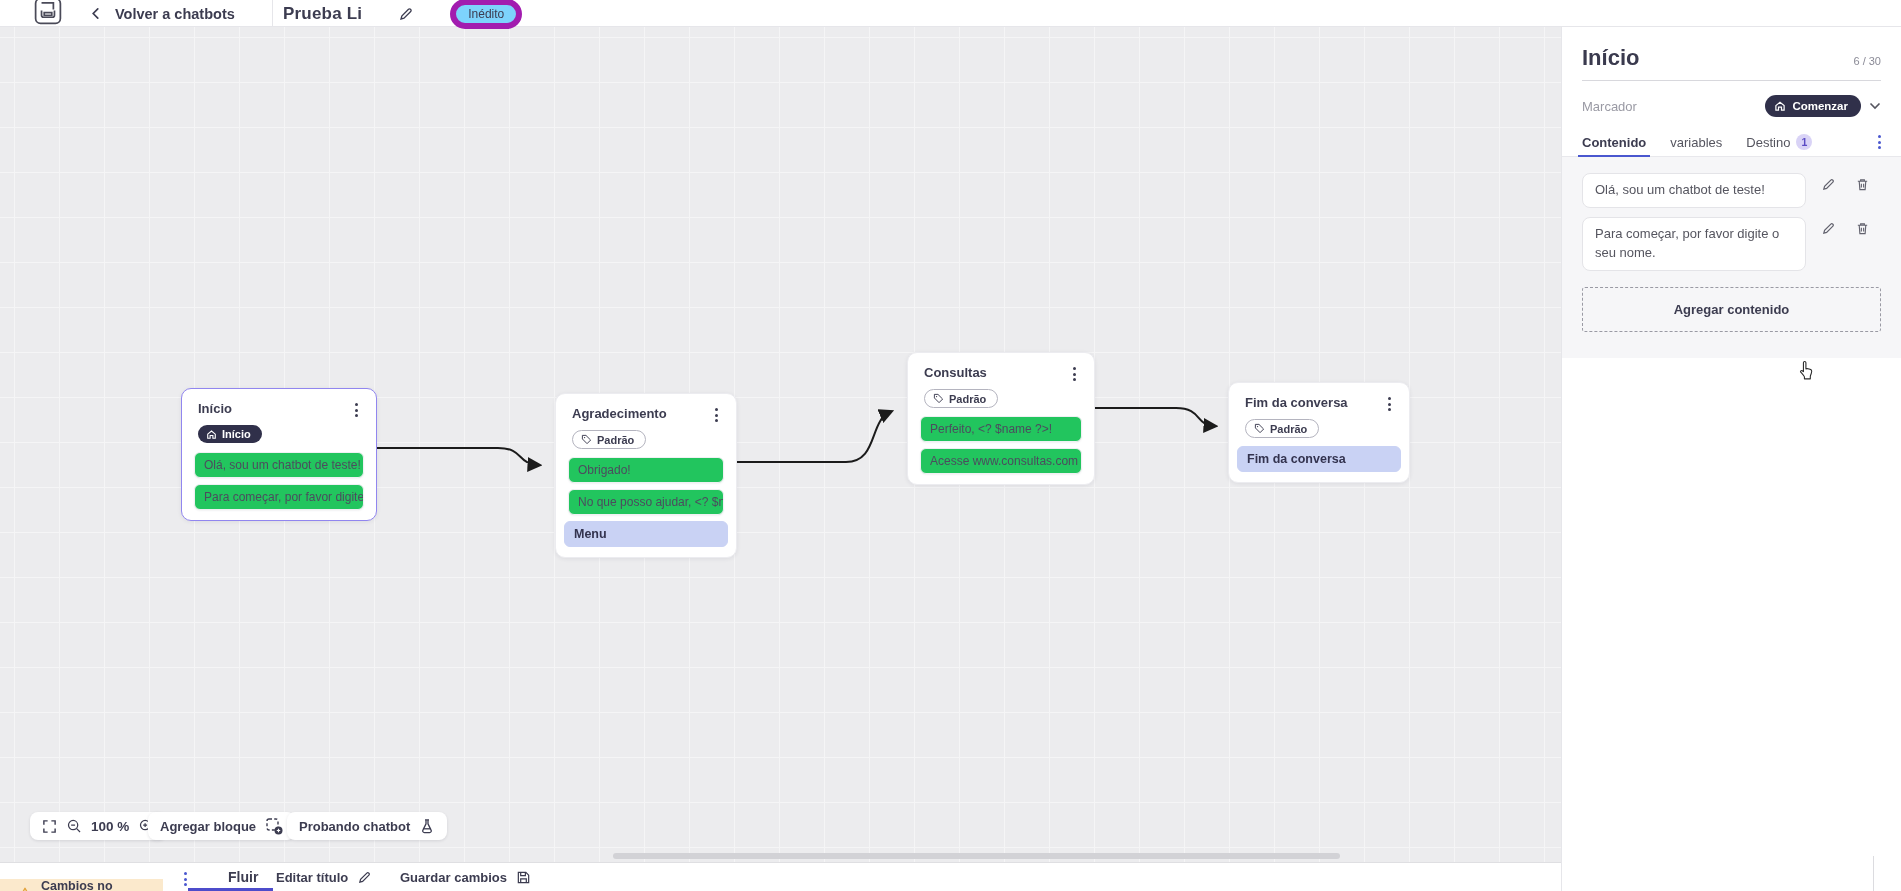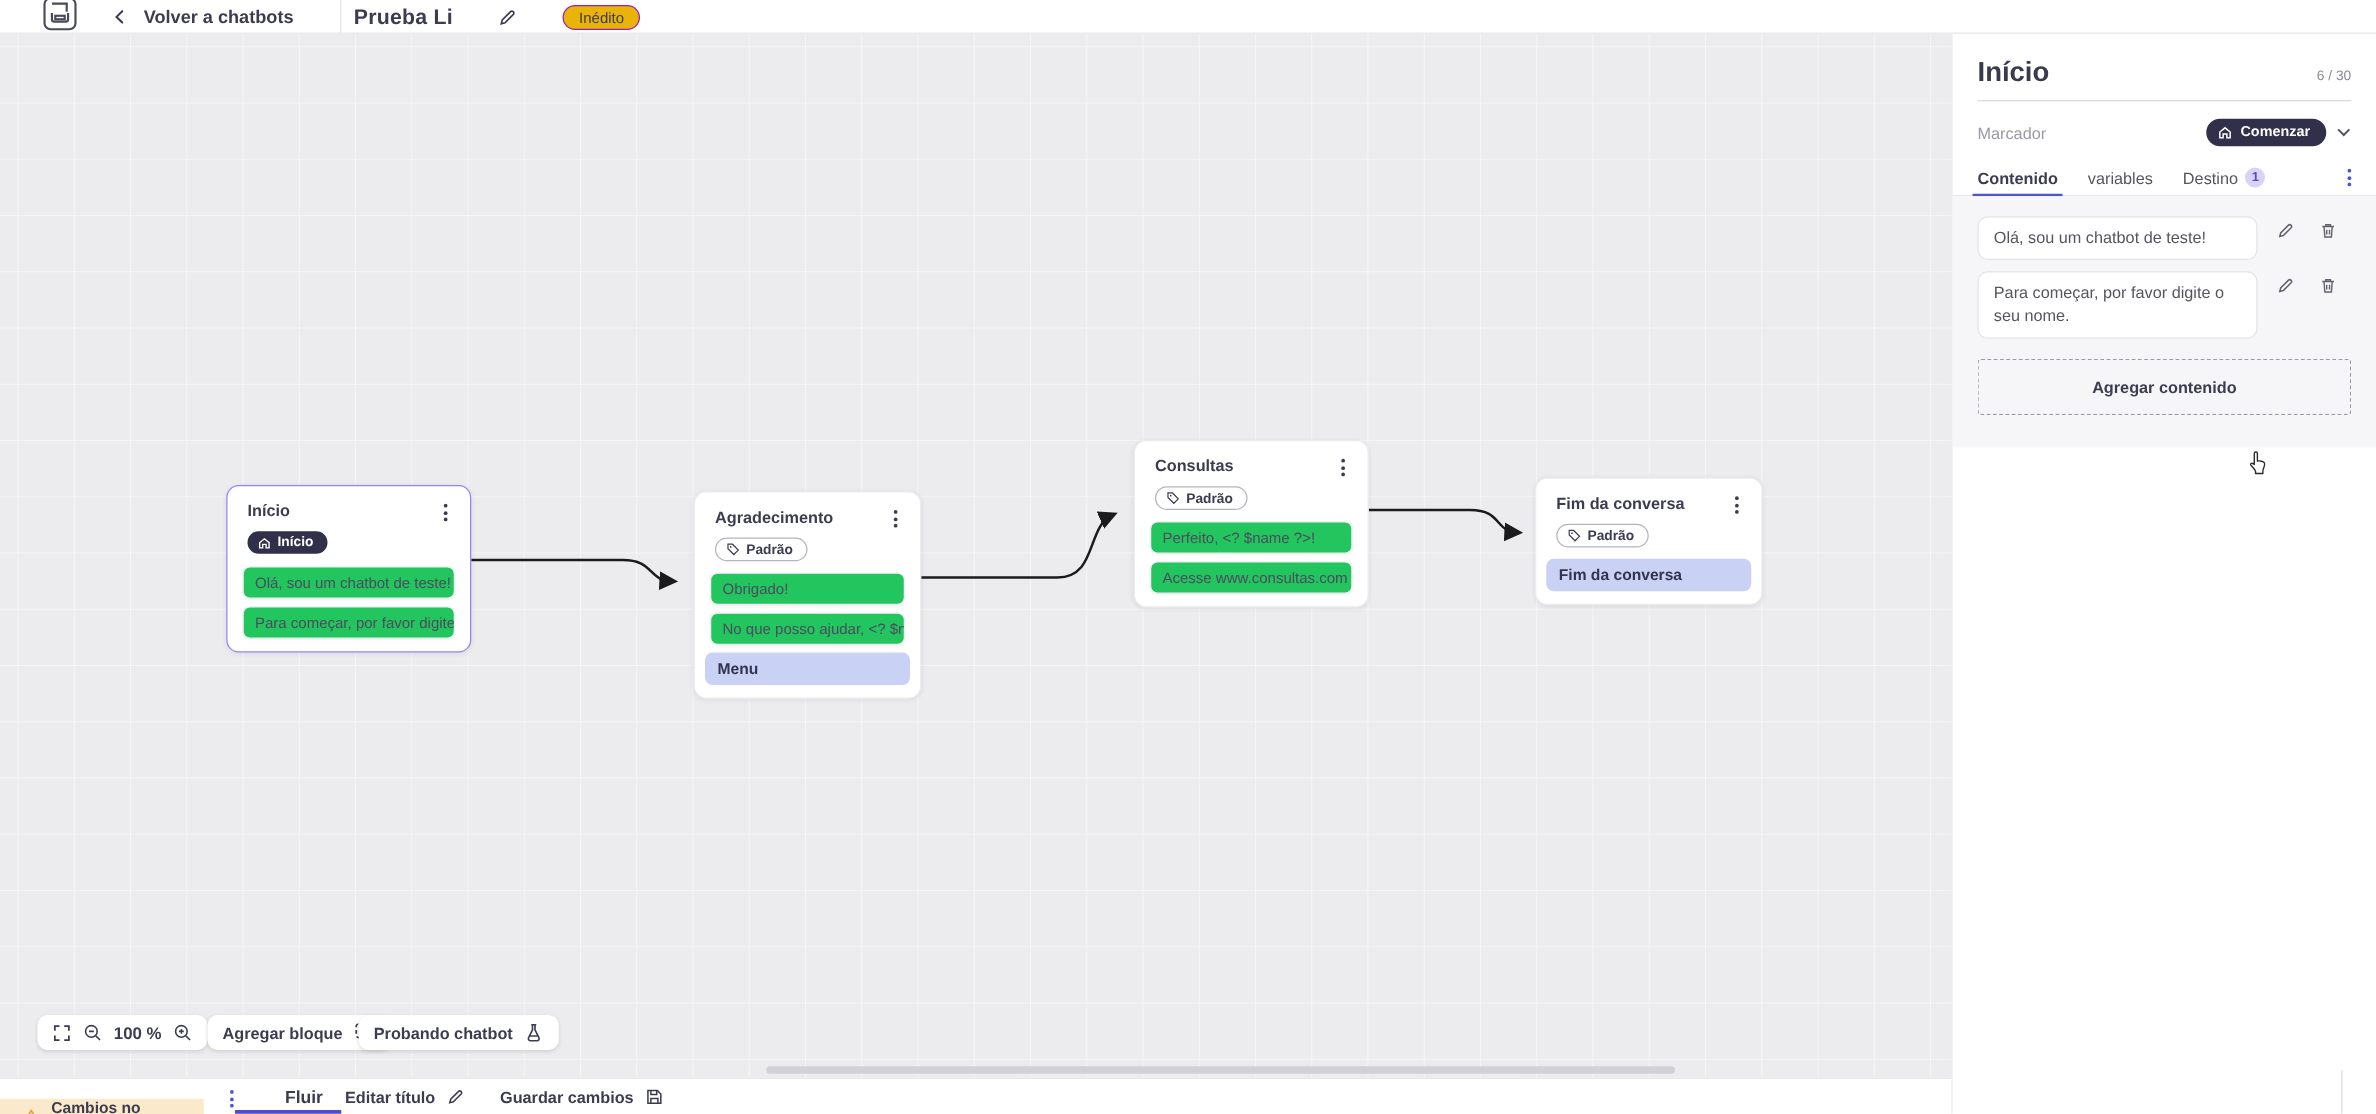--- a/index.html
+++ b/index.html
@@ -8,21 +8,21 @@
 
   
   .header { position:absolute; top:0; left:0; width:1901px; height:27px; background:#fff;
     border-bottom:1px solid #e6e6ea; z-index:30; }
   .logo { position:absolute; left:34px; top:-3px; }
   .back { position:absolute; left:90px; top:0; height:27px; display:flex; align-items:center; gap:14px; cursor:pointer; }
   .back-label { font-size:14.5px; font-weight:bold; }
   .hdr-div { position:absolute; left:272px; top:0; width:1px; height:27px; background:#e6e6ea; }
   .doc-title { position:absolute; left:283px; top:0; height:27px; display:flex; align-items:center; gap:36px; }
   .doc-title .t { font-size:17px; font-weight:bold; letter-spacing:.2px; }
-  .pill-outline { border:1px solid #a21caf; border-radius:999px; padding:2px 12px; font-size:12px; color:#3c3c50; background:#eab308; }
+  .pill-outline { border:6px solid #a21caf; border-radius:999px; padding:2px 12px; font-size:12px; color:#3c3c50; background:#7dd3fc; }
   .nav-tabs { position:absolute; right:34px; top:0; height:27px; display:flex; gap:8px; }
   .nav-tab { position:relative; height:27px; display:flex; align-items:center; padding:0 11px;
     font-size:14px; font-weight:bold; color:#3c3c50; cursor:pointer; }
   .nav-tab.active { color:#4a57cf; }
   .nav-tab.active::after { content:""; position:absolute; left:0; right:0; bottom:-1px; height:2px; background:#4a57cf; }
 
   
   .canvas { position:absolute; top:27px; left:0; width:1561px; height:835px;
     background-color:#ececee;
     background-image:linear-gradient(#f5f5f6 1px, transparent 1px),
@@ -51,21 +51,21 @@
   .node-inicio  { left:181px; top:361px; width:196px; }
   .node-agr     { left:555px; top:366px; width:182px; }
   .node-con     { left:907px; top:325px; width:188px; }
   .node-fim     { left:1228px; top:355px; width:182px; }
 
   
   .cv-btn { position:absolute; top:785px; height:28px; background:#fff; border-radius:8px;
     box-shadow:0 1px 3px rgba(40,40,60,.12); display:flex; align-items:center; gap:9px;
     padding:0 12px; font-size:13px; font-weight:bold; color:#3c3c50; cursor:pointer; }
   .cv-zoomgrp { left:30px; }
-  .cv-add { left:166px;justify-content:center; }
+  .cv-add { left:148px;justify-content:center; }
   .cv-test { left:287px; }
   .zoom-label { font-size:13.5px; font-weight:bold; }
   .hscroll { position:absolute; left:613px; top:826px; width:727px; height:6px;
     background:#d2d2d6; border-radius:3px; cursor:pointer; }
 
   
   .panel { position:absolute; top:27px; left:1561px; width:340px; height:864px; background:#fff;
     border-left:1px solid #e6e6ea; z-index:20; }
   .panel-hdr { height:26px; background:#f5f5f7; border-bottom:1px solid #ebebee;
     display:flex; align-items:center; justify-content:space-between; padding:0 18px 0 20px; }

